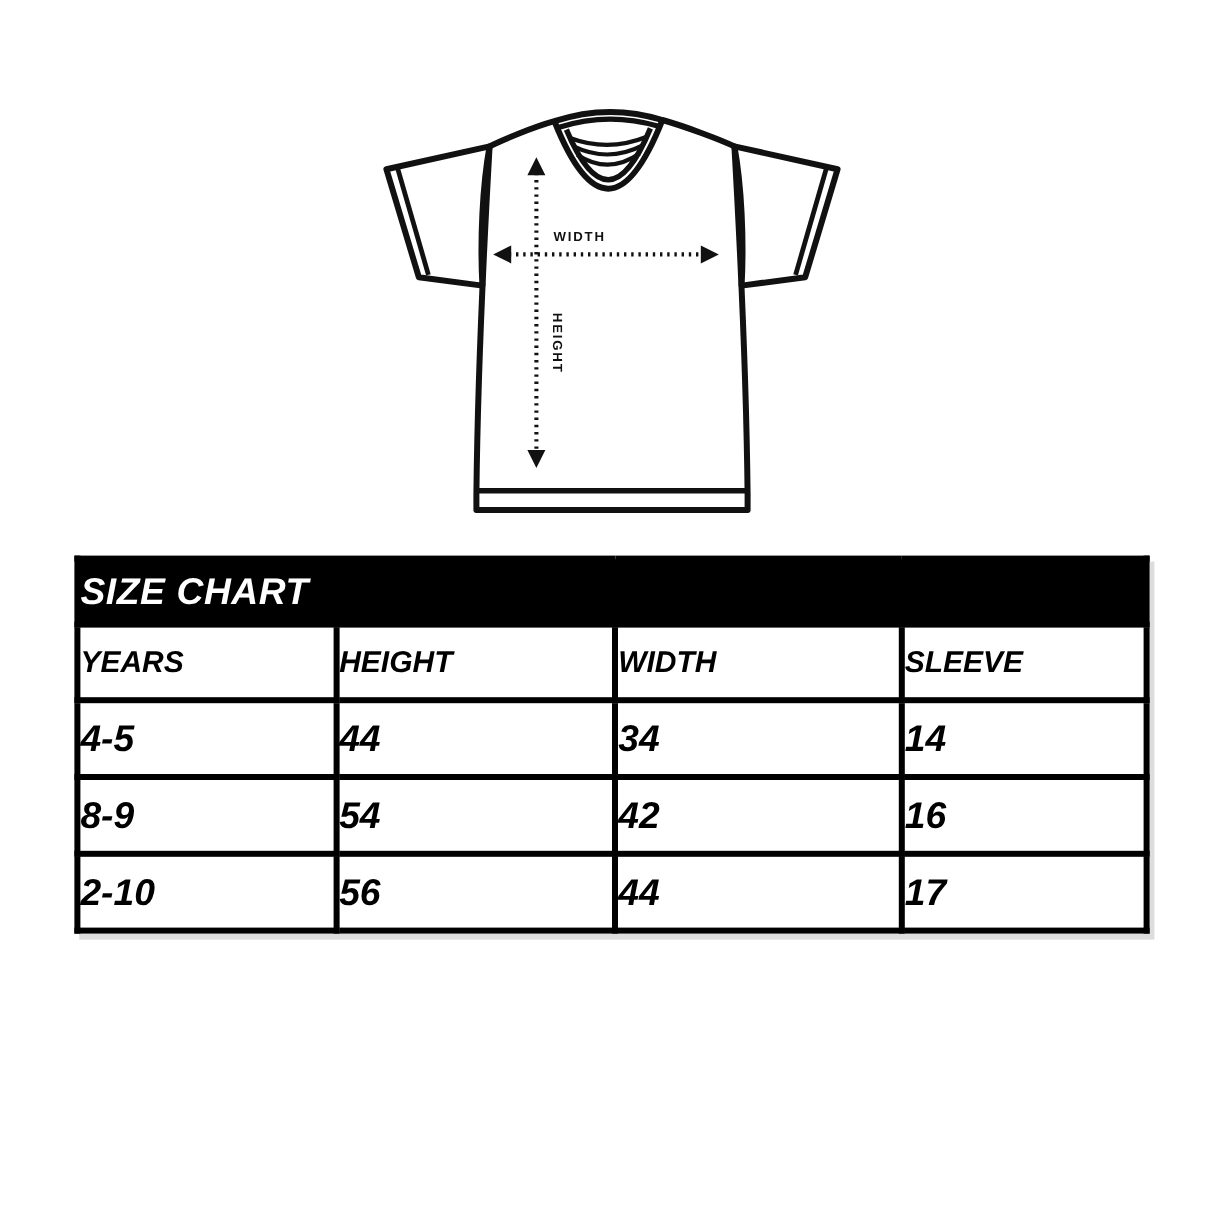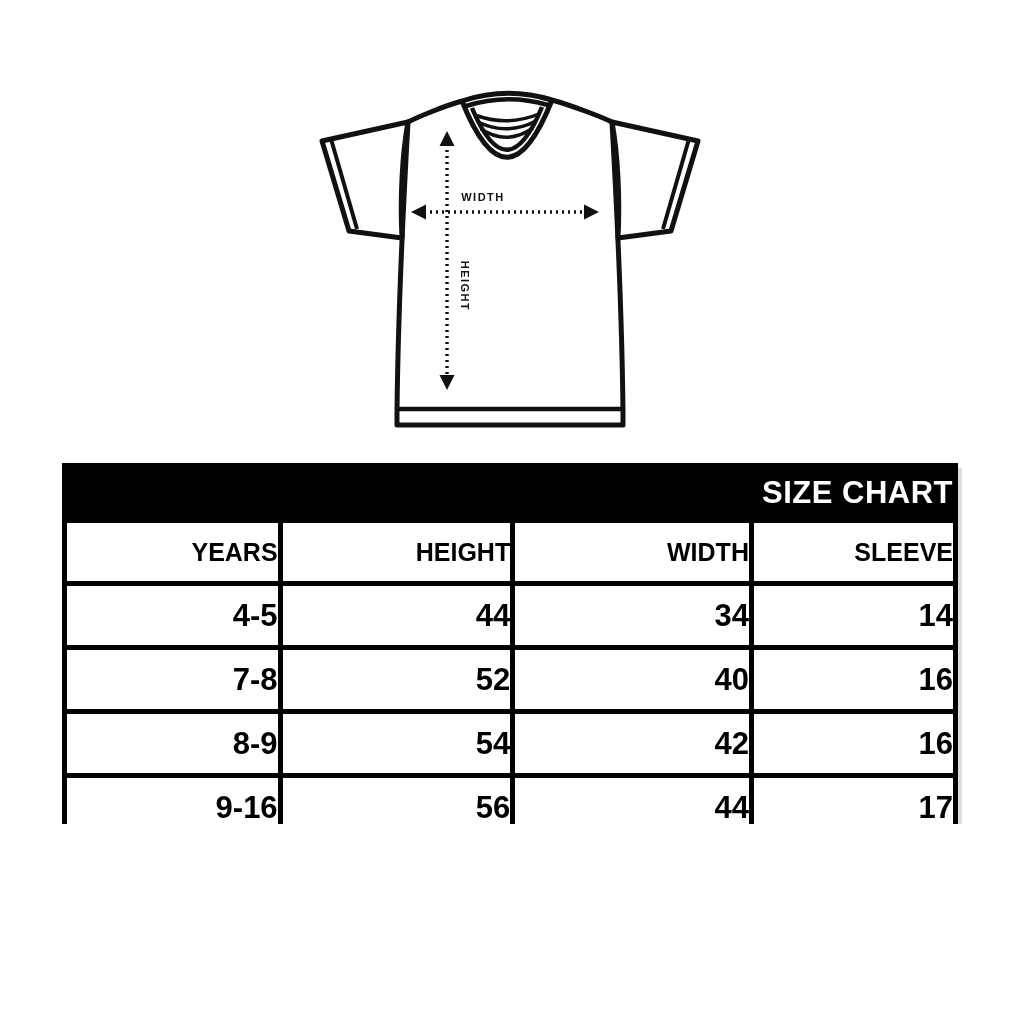--- a/index.html
+++ b/index.html
@@ -41,25 +41,26 @@
     left: 62px;
     top: 463px;
     width: 896px;
     border-collapse: collapse;
     table-layout: fixed;
     background: #ffffff;
     box-shadow: 4px 5px 0 #dddddd;
   }
   #size-table th, #size-table td {
     border: 5px solid #000000;
-    text-align: right;
+    text-align: left;
     vertical-align: middle;
     font-weight: bold;
     color: #000000;
     padding: 0;
+    font-style: italic;
   }
   #size-table tr.title-row th {
     background: #000000;
     color: #ffffff;
     height: 50px;
     font-size: 31px;
     letter-spacing: 0.5px;
     border: 5px solid #000000;
   }
   #size-table tr.colhead-row th {
@@ -146,33 +147,27 @@
         <th>WIDTH</th>
         <th>SLEEVE</th>
       </tr>
       <tr class="data-row">
         <td>4-5</td>
         <td>44</td>
         <td>34</td>
         <td>14</td>
       </tr>
       <tr class="data-row">
-        <td>7-8</td>
-        <td>52</td>
-        <td>40</td>
-        <td>16</td>
-      </tr>
-      <tr class="data-row">
         <td>8-9</td>
         <td>54</td>
         <td>42</td>
         <td>16</td>
       </tr>
       <tr class="data-row">
-        <td>9-16</td>
+        <td>2-10</td>
         <td>56</td>
         <td>44</td>
         <td>17</td>
       </tr>
     </tbody>
   </table>
 
 </div>
 
 </body></html>

